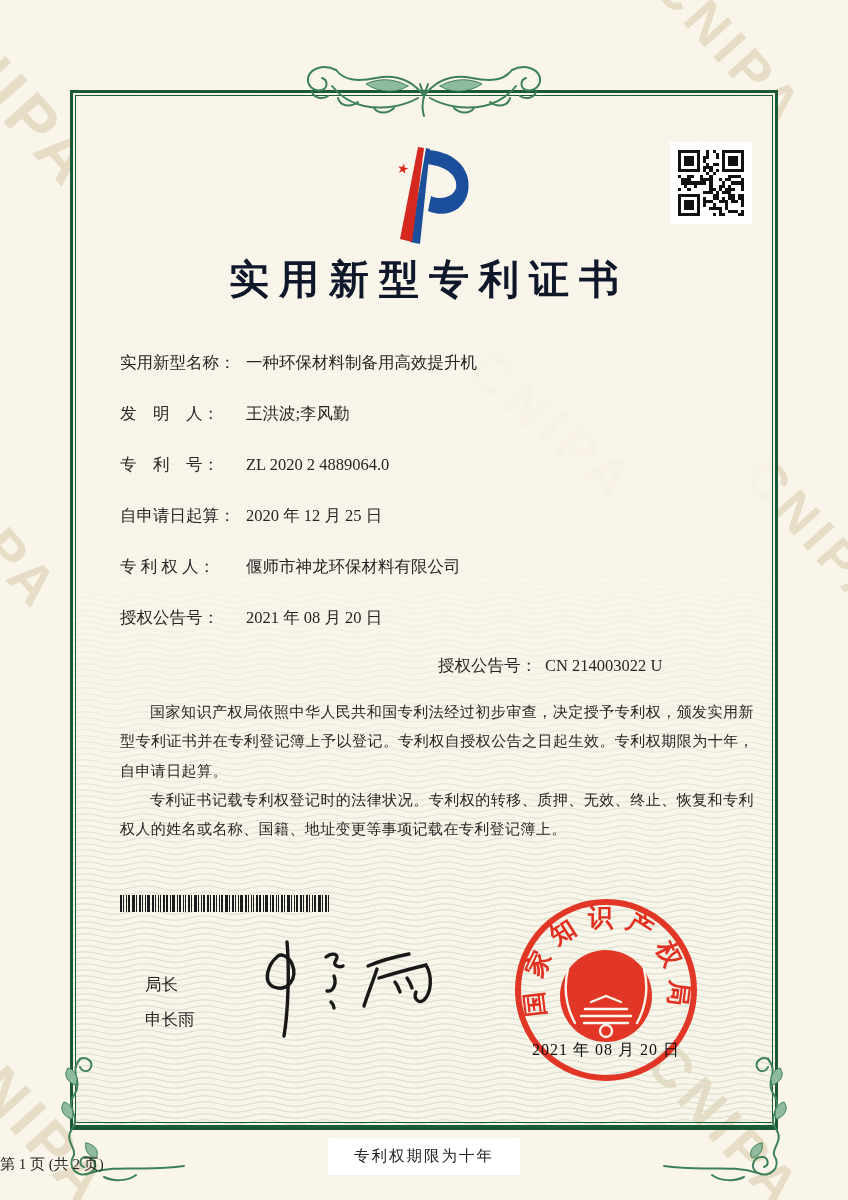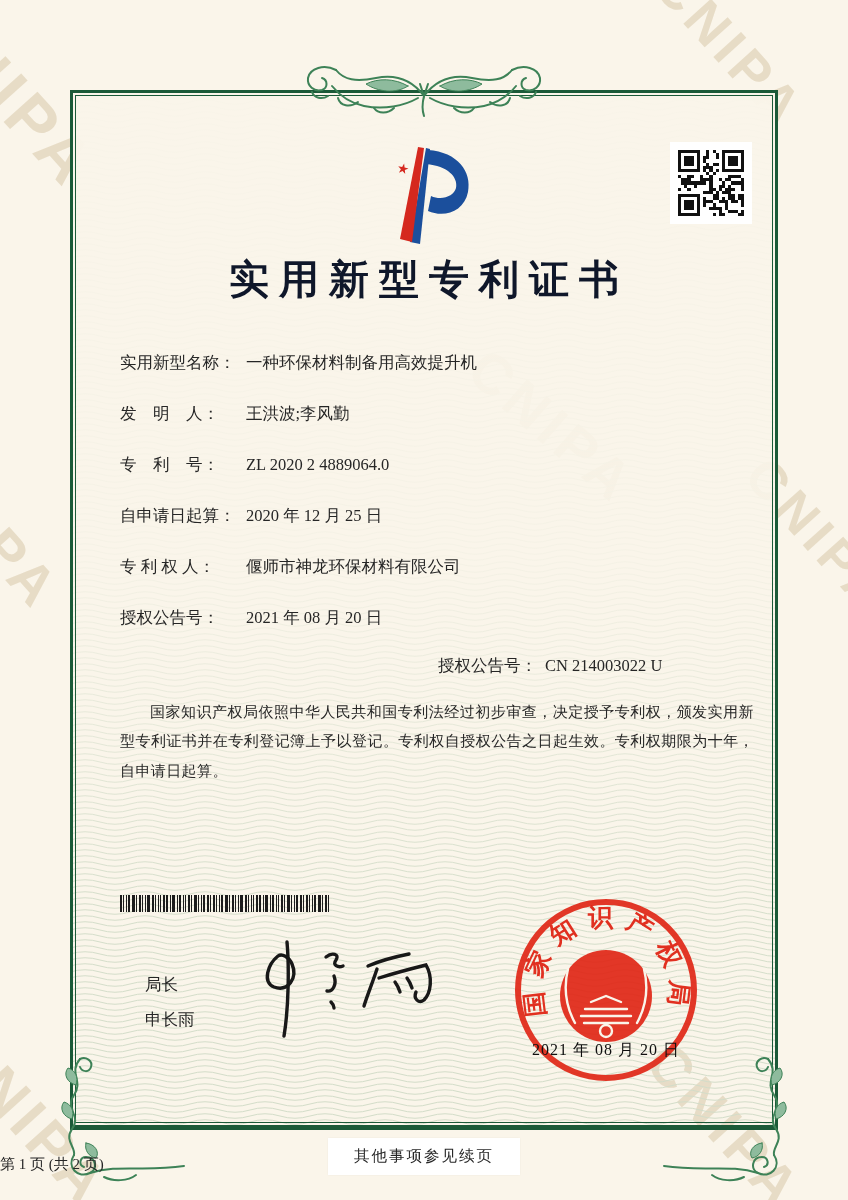--- a/index.html
+++ b/index.html
@@ -555,20 +555,21 @@
     <div class="field-row">
       <span class="flabel">授权公告号：</span><span class="fvalue">2021 年 08 月 20 日</span>
       <span class="pair2">
         <span>授权公告号：</span><span class="fvalue">CN 214003022 U</span>
       </span>
     </div>
   </div>
 
   <div class="paras">
     <p>国家知识产权局依照中华人民共和国专利法经过初步审查，决定授予专利权，颁发实用新型专利证书并在专利登记簿上予以登记。专利权自授权公告之日起生效。专利权期限为十年，自申请日起算。</p>
+    <p>专利证书记载专利权登记时的法律状况。专利权的转移、质押、无效、终止、恢复和专利权人的姓名或名称、国籍、地址变更等事项记载在专利登记簿上。</p>
   </div>
 
   <svg id="barcode" width="214" height="17">
       <rect x="0" y="0" width="2" height="17" fill="#1c1c1c"></rect>
       <rect x="3" y="0" width="1" height="17" fill="#1c1c1c"></rect>
       <rect x="6" y="0" width="1" height="17" fill="#1c1c1c"></rect>
       <rect x="8" y="0" width="2" height="17" fill="#1c1c1c"></rect>
       <rect x="12" y="0" width="3" height="17" fill="#1c1c1c"></rect>
       <rect x="16" y="0" width="1" height="17" fill="#1c1c1c"></rect>
       <rect x="19" y="0" width="2" height="17" fill="#1c1c1c"></rect>
@@ -679,14 +680,14 @@
         <path d="M73,128 L117,128"></path>
         <circle cx="95" cy="136" r="6"></circle>
         <path d="M57,74 Q50,102 64,128"></path>
         <path d="M133,74 Q140,102 126,128"></path>
       </g>
     </g>
   </svg>
   <div class="seal-date">2021 年 08 月 20 日</div>
 
   <div class="page-info">第 1 页 (共 2 页)</div>
-  <div class="note-box">其他事项参见续页</div>
+  <div class="note-box">专利权期限为十年</div>
 </div>
 
 </body></html>

